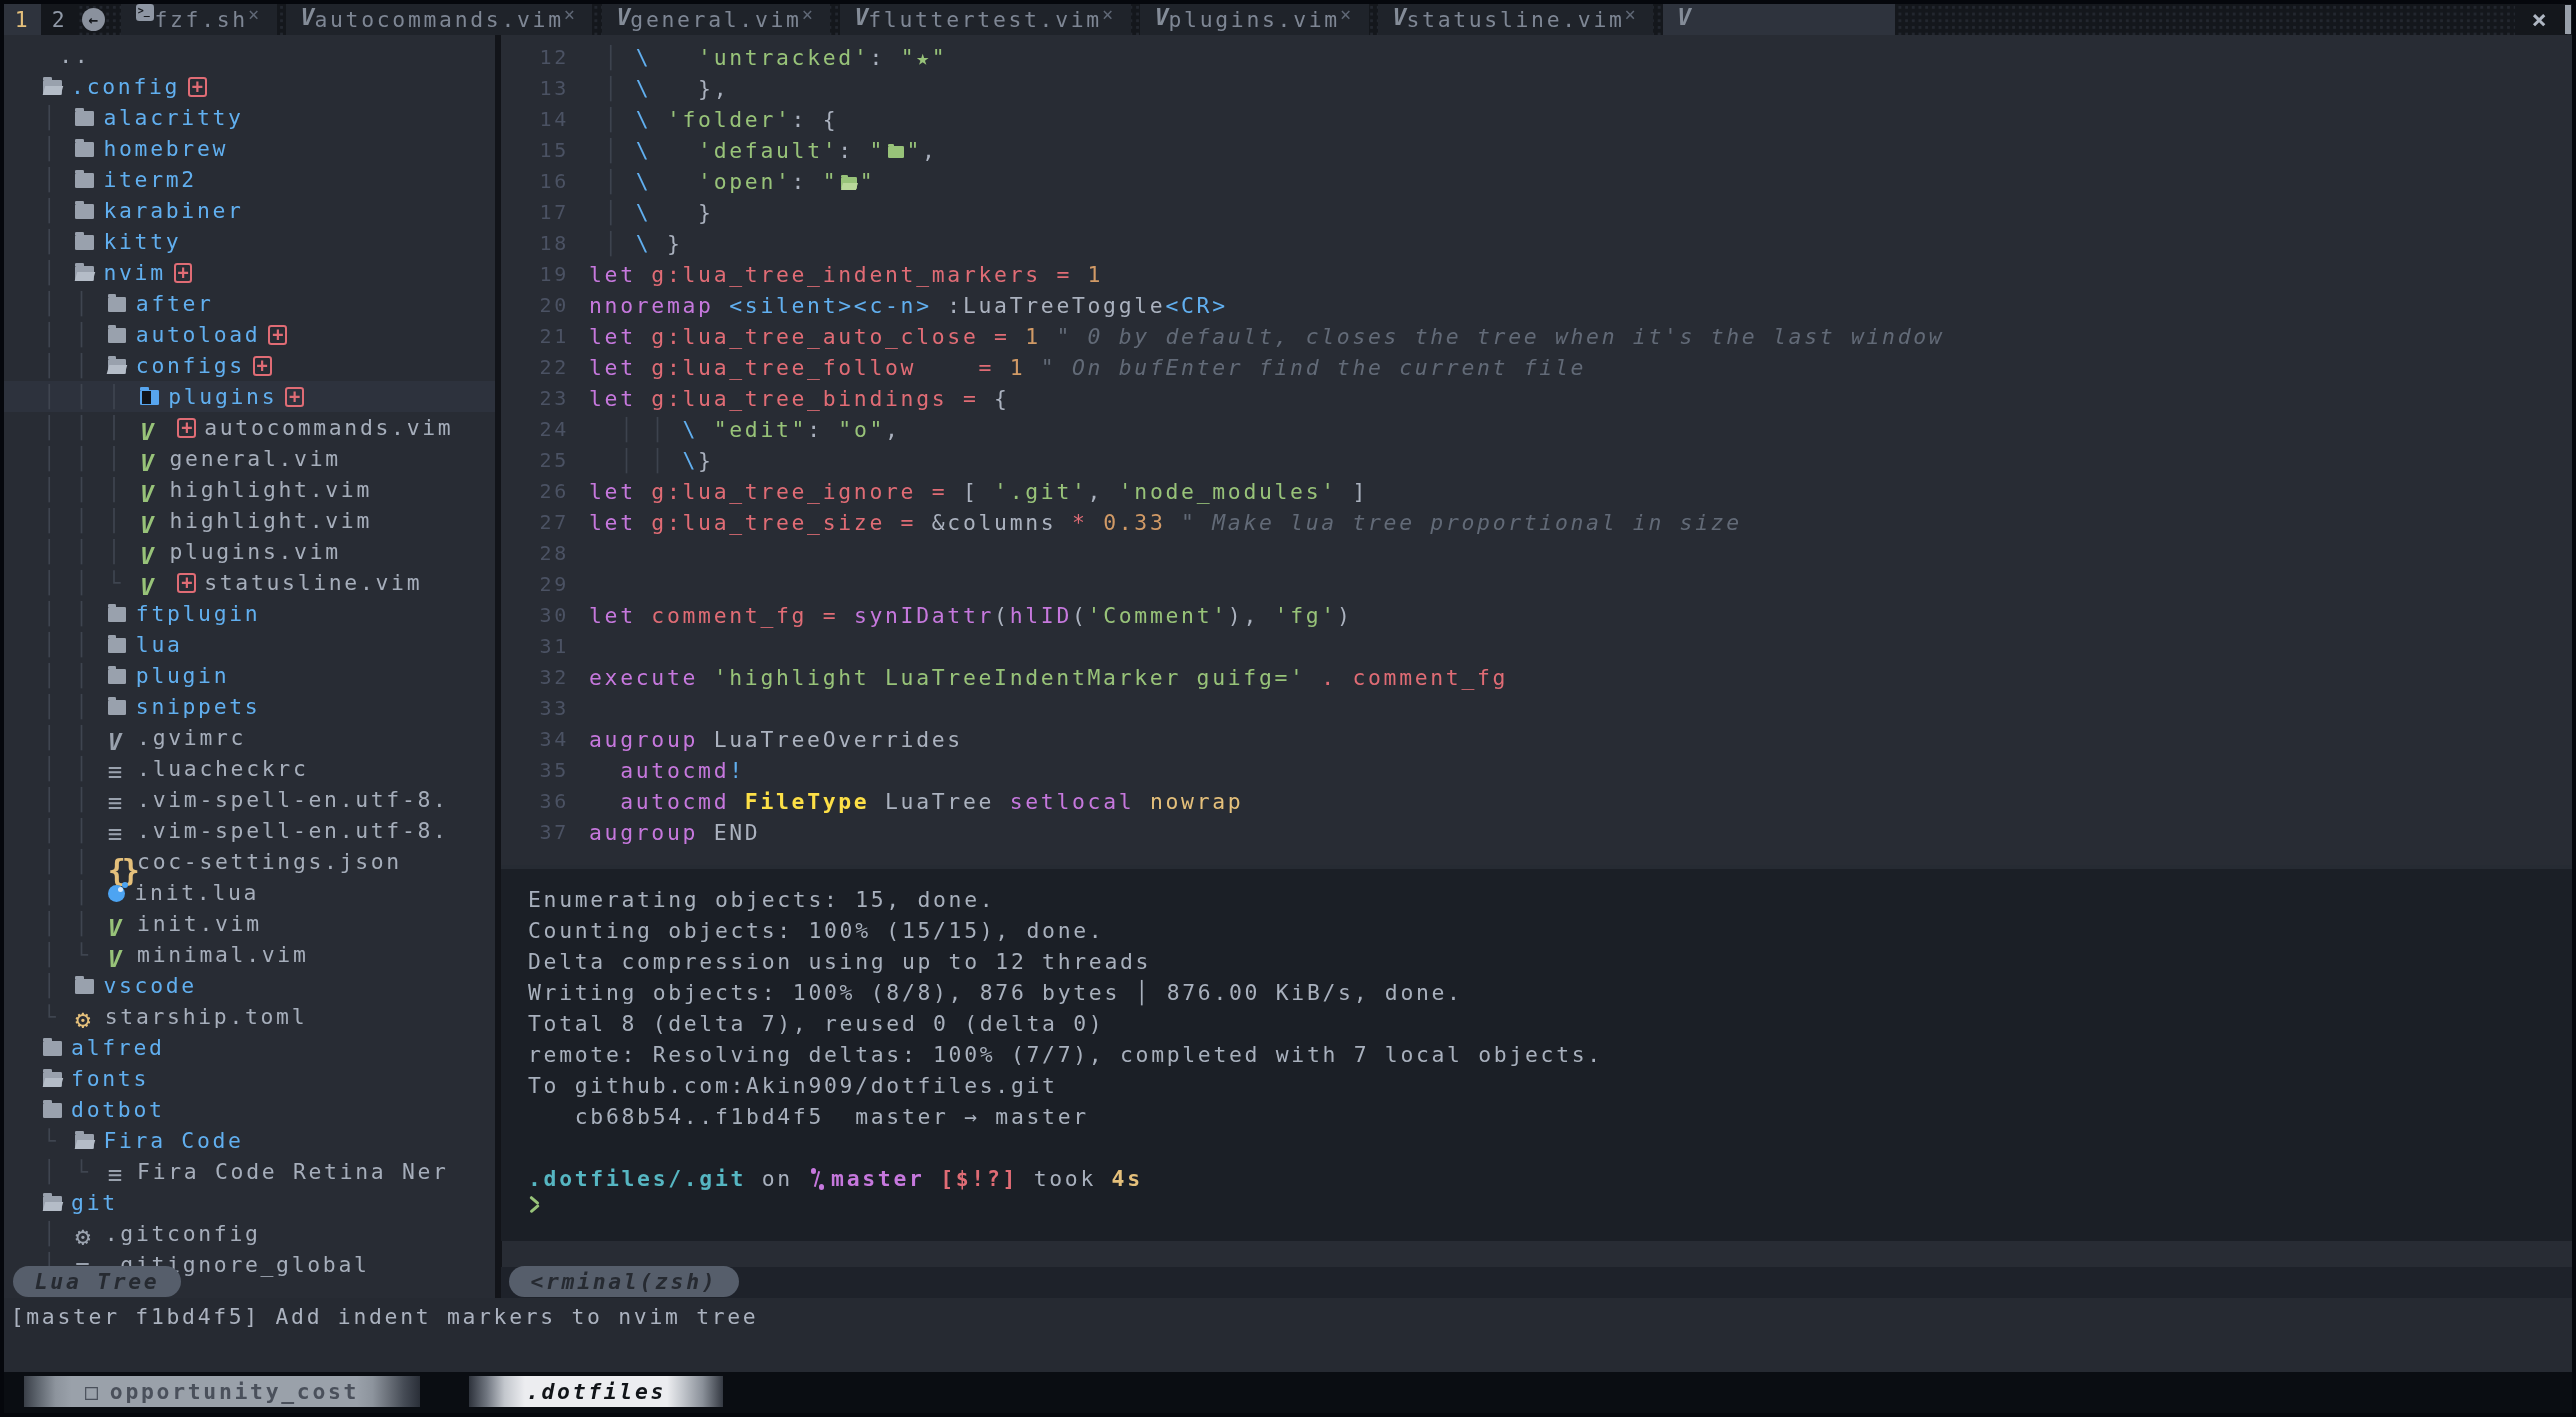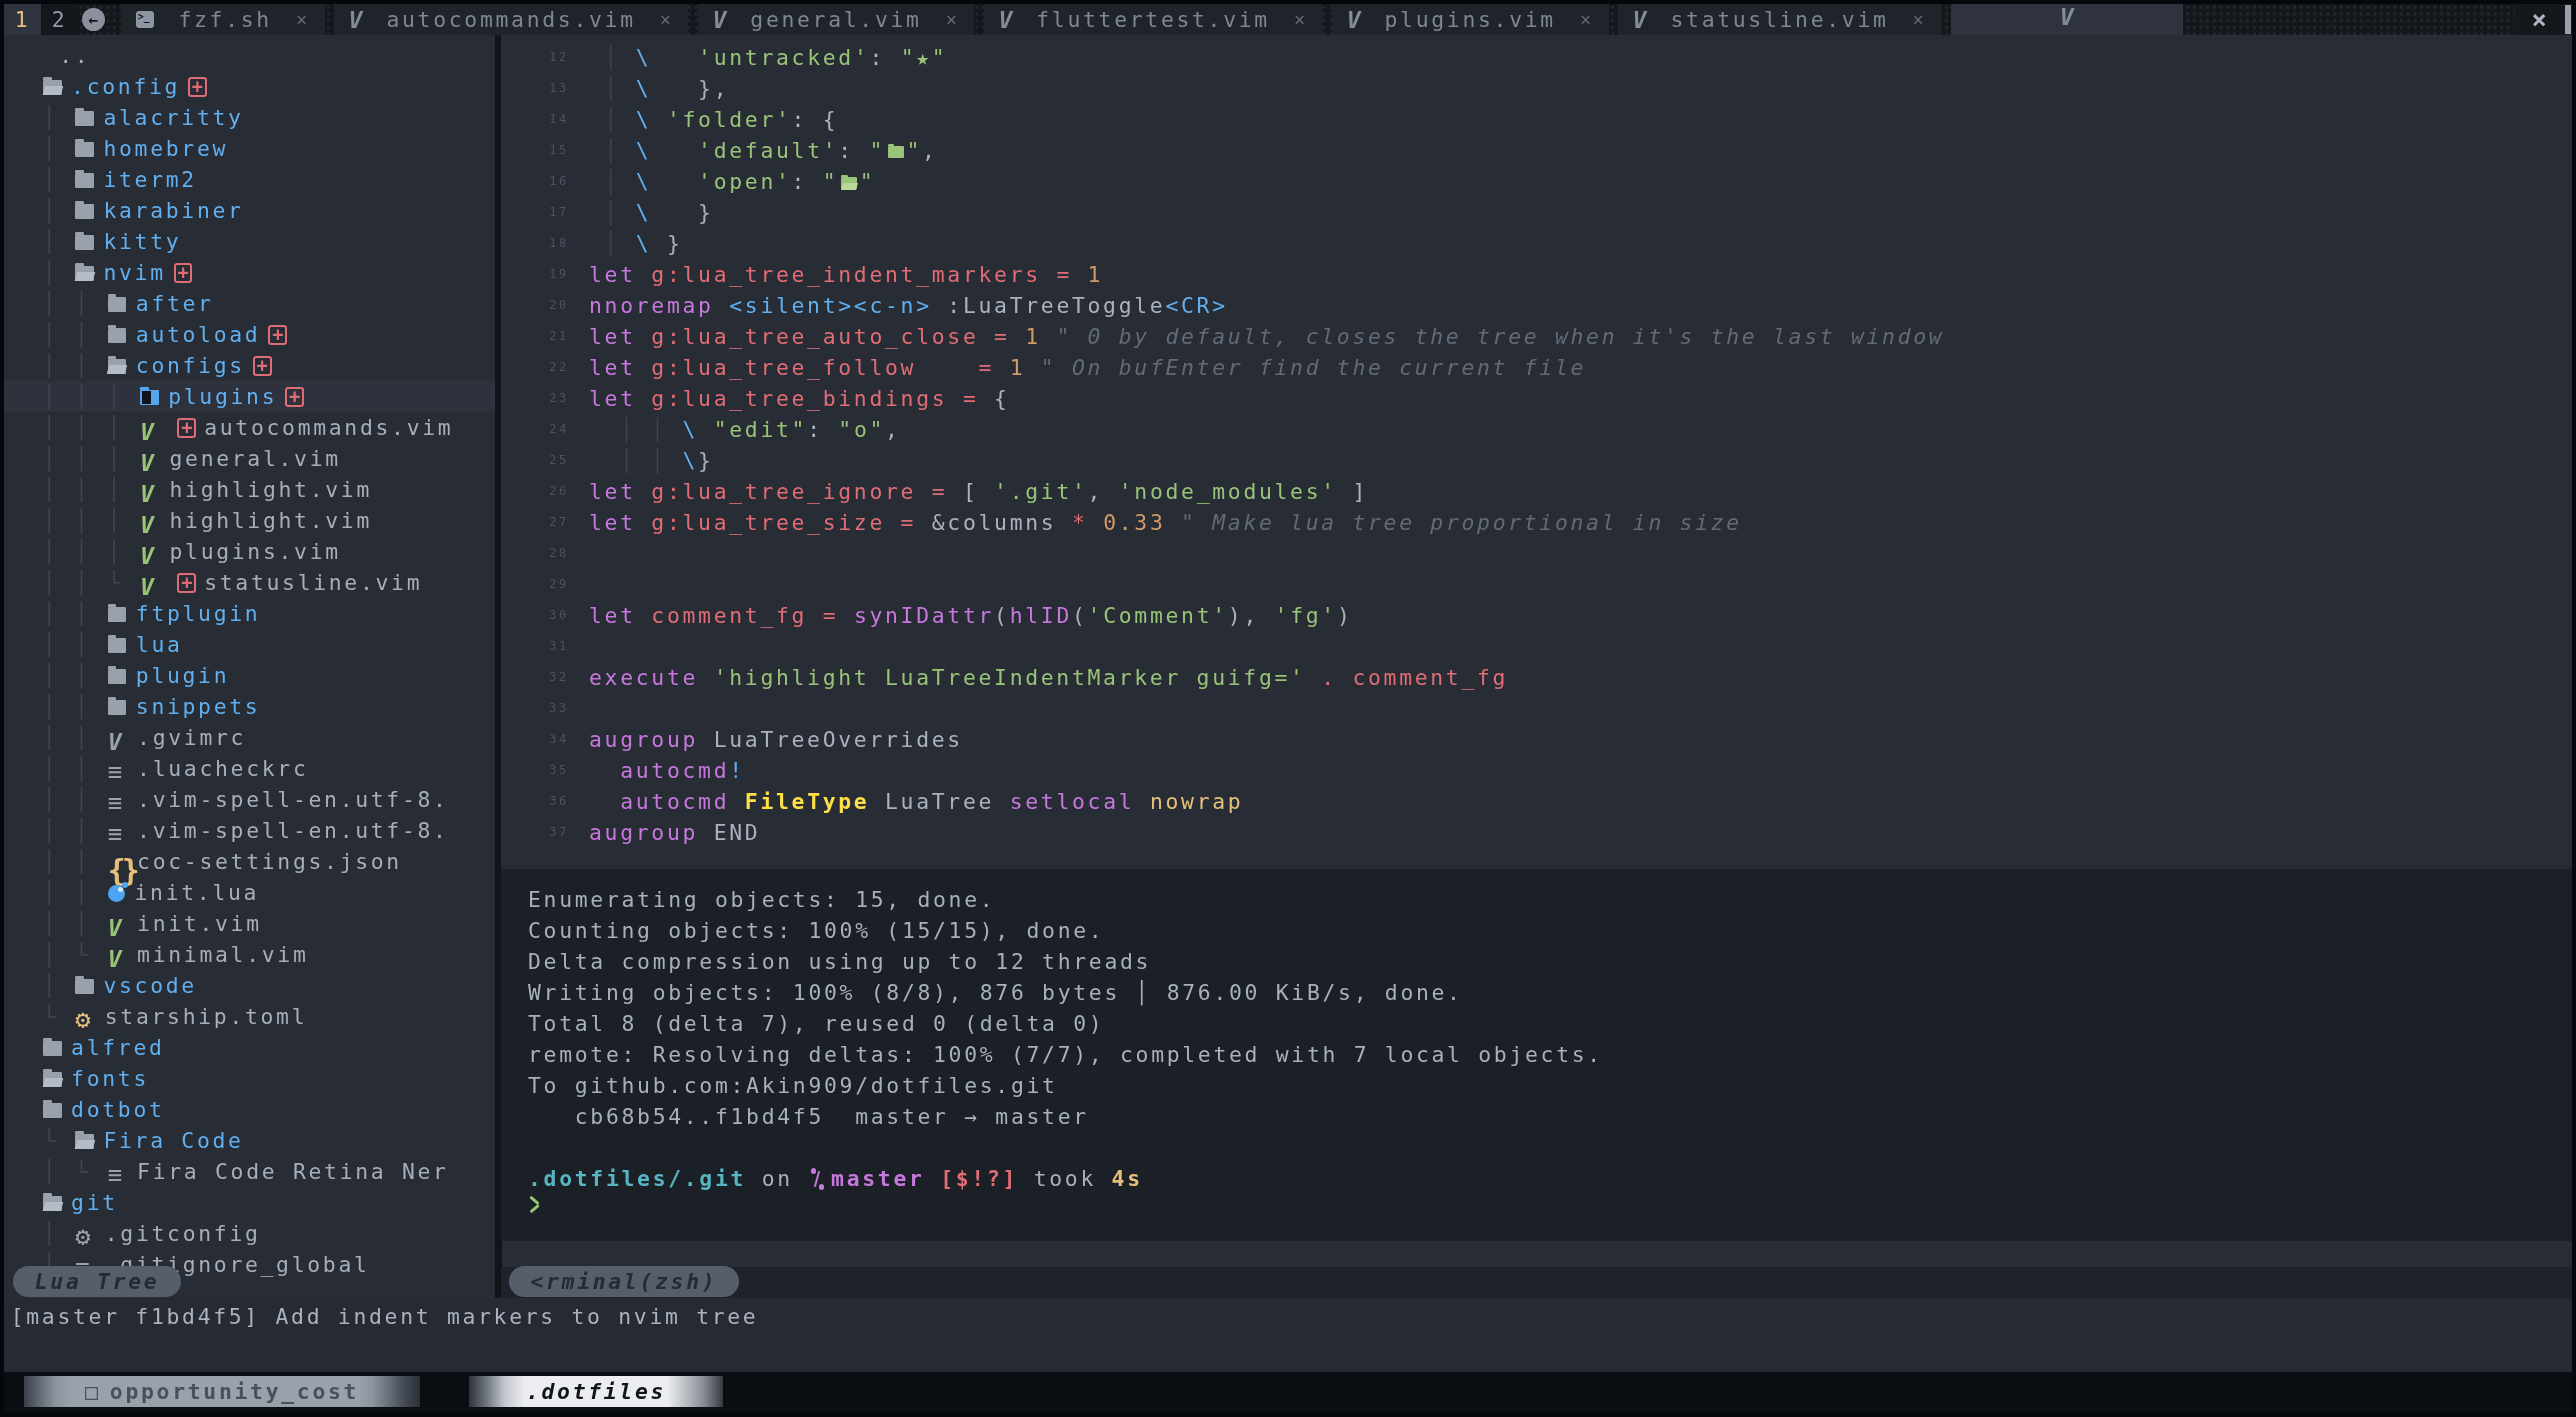--- a/index.html
+++ b/index.html
@@ -6,21 +6,21 @@
   *{box-sizing:border-box;}
   .screen{position:relative;width:2576px;height:1417px;background:#282c34;border:4px solid #05070c;
     font-family:"DejaVu Sans Mono",monospace;font-size:21.4px;letter-spacing:2.7px;color:#abb2bf;overflow:hidden;}
   
   .tabline{position:absolute;left:0;top:0;right:0;height:31px;display:flex;align-items:stretch;
     background-color:#14171c;background-image:radial-gradient(circle,#23272f 1.3px,transparent 1.7px);background-size:6.7px 6.7px;}
   .numcell{padding:0 10.7px;line-height:31px;color:#9099a7;background:#14171c;}
   .numcell.active{background:#2e333d;color:#e5c07b;}
   .histicon{width:23px;height:23px;margin:4px 6.7px 0 4px;border-radius:50%;background:#8a919d;color:#15181d;
     font-size:16px;line-height:23px;text-align:center;font-weight:700;letter-spacing:0;}
-  .tab{display:flex;align-items:center;gap:24px;padding:0 14.7px;margin-left:9.4px;background:#1f232a;color:#7e8694;}
+  .tab{display:flex;align-items:flex-start;gap:0;padding:0 14.7px;margin-left:9.4px;background:#1f232a;color:#7e8694;}
   .tab.active{background:#2e333d;color:#8a919e;flex-direction:column;}
   .tlabel{line-height:31px;}
   .tclose{color:#5f6775;font-size:18.7px;}
   .ti-term{display:inline-block;width:18.7px;height:17.4px;border-radius:3.3px;background:#8e96a3;position:relative;}
   .ti-term::before{content:">_";position:absolute;left:2px;top:0.7px;font-size:10px;letter-spacing:0;font-weight:700;color:#15181d;}
   .ti-vim::before{content:"V";font-weight:700;font-style:italic;font-size:23px;color:#848c98;letter-spacing:0;}
   .closeall{margin-left:auto;color:#aeb6c2;font-weight:700;font-size:25.4px;line-height:31px;padding:0 16px;background:#14171c;}
   .tabscrollbar{width:5.3px;background:#99a0aa;margin:1.3px 1.3px 1.3px 0;}
   
   .treepane{position:absolute;left:0;top:31px;width:491px;height:1263px;background:#282c34;overflow:hidden;padding-top:5.3px;}
@@ -55,21 +55,21 @@
   .ticon.braces::before{content:"{}";font-weight:700;font-size:30px;color:#e5c07b;letter-spacing:-4px;}
   .ticon.lua{width:17.4px;height:17.4px;border-radius:50%;background:#4da4f2;margin-top:1.3px;}
   .ticon.lua::before{content:"";position:absolute;right:2px;top:2px;width:5.3px;height:5.3px;border-radius:50%;background:#d6e9fb;}
   .ticon.lua::after{content:"";position:absolute;right:-2.7px;top:-2.7px;width:6px;height:6px;border-radius:50%;background:#4da4f2;}
   .ticon.gear-y::before{content:"⚙";font-size:25.4px;color:#e5c07b;letter-spacing:0;line-height:17.4px;}
   .ticon.gear-g::before{content:"⚙";font-size:25.4px;color:#9aa2ae;letter-spacing:0;line-height:17.4px;}
   .plusbox{display:inline-block;flex:none;width:18.7px;height:20px;border:2px solid #e06c75;border-radius:3.3px;margin:0 8px 0 8px;position:relative;}
   .plusbox::before{content:"+";position:absolute;left:0;right:0;top:-2px;text-align:center;color:#e06c75;font-weight:700;font-size:18.7px;letter-spacing:0;line-height:20px;}
   
   .eline{height:31px;display:flex;white-space:pre;}
-  .lnum{flex:none;width:88px;text-align:right;padding-right:20px;color:#4b5263;font-size:12px;line-height:31px;}
+  .lnum{flex:none;width:88px;text-align:right;padding-right:20px;color:#4b5263;font-size:20px;line-height:31px;}
   .code{line-height:31px;}
   .c-kw{color:#c678dd;}.c-id{color:#e06c75;}.c-op{color:#e06c75;}.c-num{color:#d19a66;}
   .c-str{color:#98c379;}.c-cmt{color:#626a77;font-style:italic;}.c-fg{color:#abb2bf;}
   .c-blue{color:#61afef;}.c-gd{color:#3d434e;}.c-yel{color:#e5c07b;}
   .c-ybi{color:#fde047;font-weight:700;}
   .cglyph{display:inline-block;position:relative;width:16px;height:12px;background:#98c379;border-radius:1.3px;margin:0 2.7px;vertical-align:-0.7px;}
   .cglyph::before{content:"";position:absolute;top:-2.7px;left:0;width:6.7px;height:2.7px;background:inherit;border-radius:1.3px 1.3px 0 0;}
   .cglyph.gfolder-open::after{content:"";position:absolute;left:0.7px;bottom:0;width:15.4px;height:6.7px;background:#b9d89a;transform:skewX(-16deg);}
   
   .tline{height:31px;line-height:31px;white-space:pre;color:#a8b0bd;}

